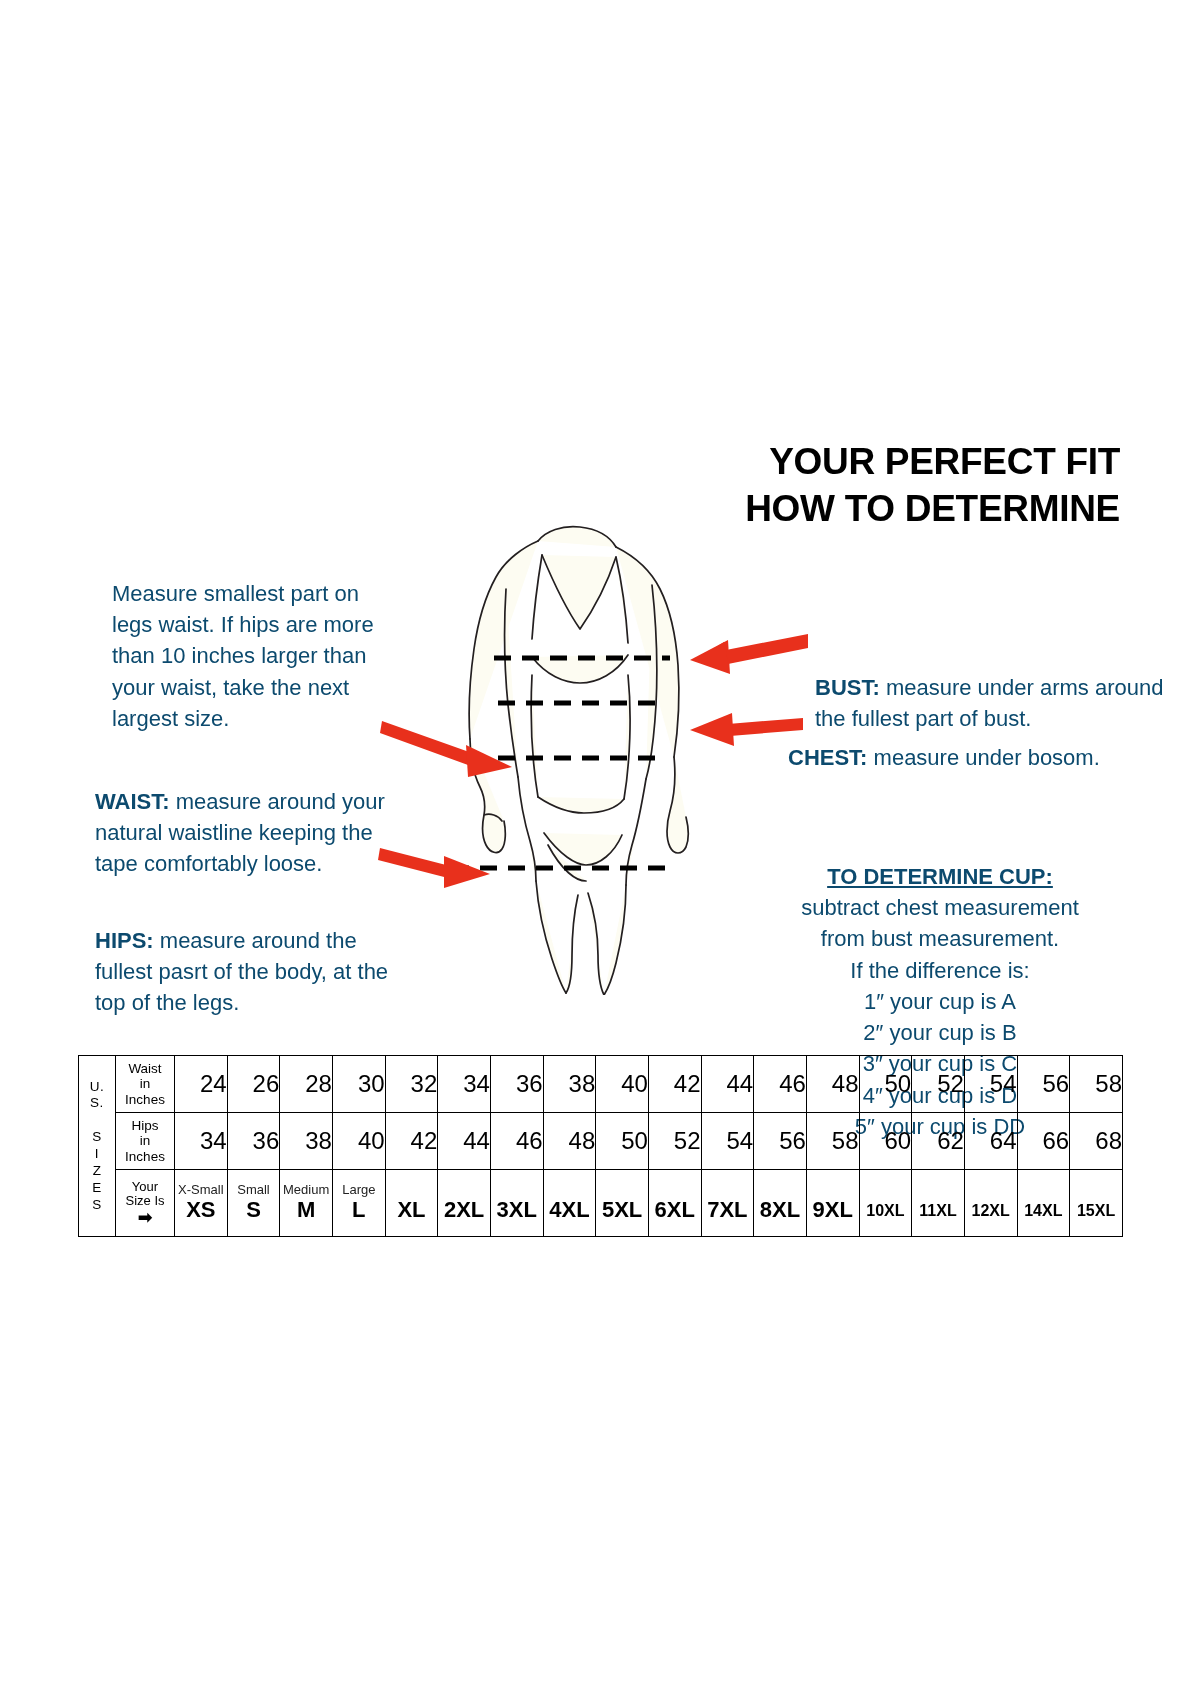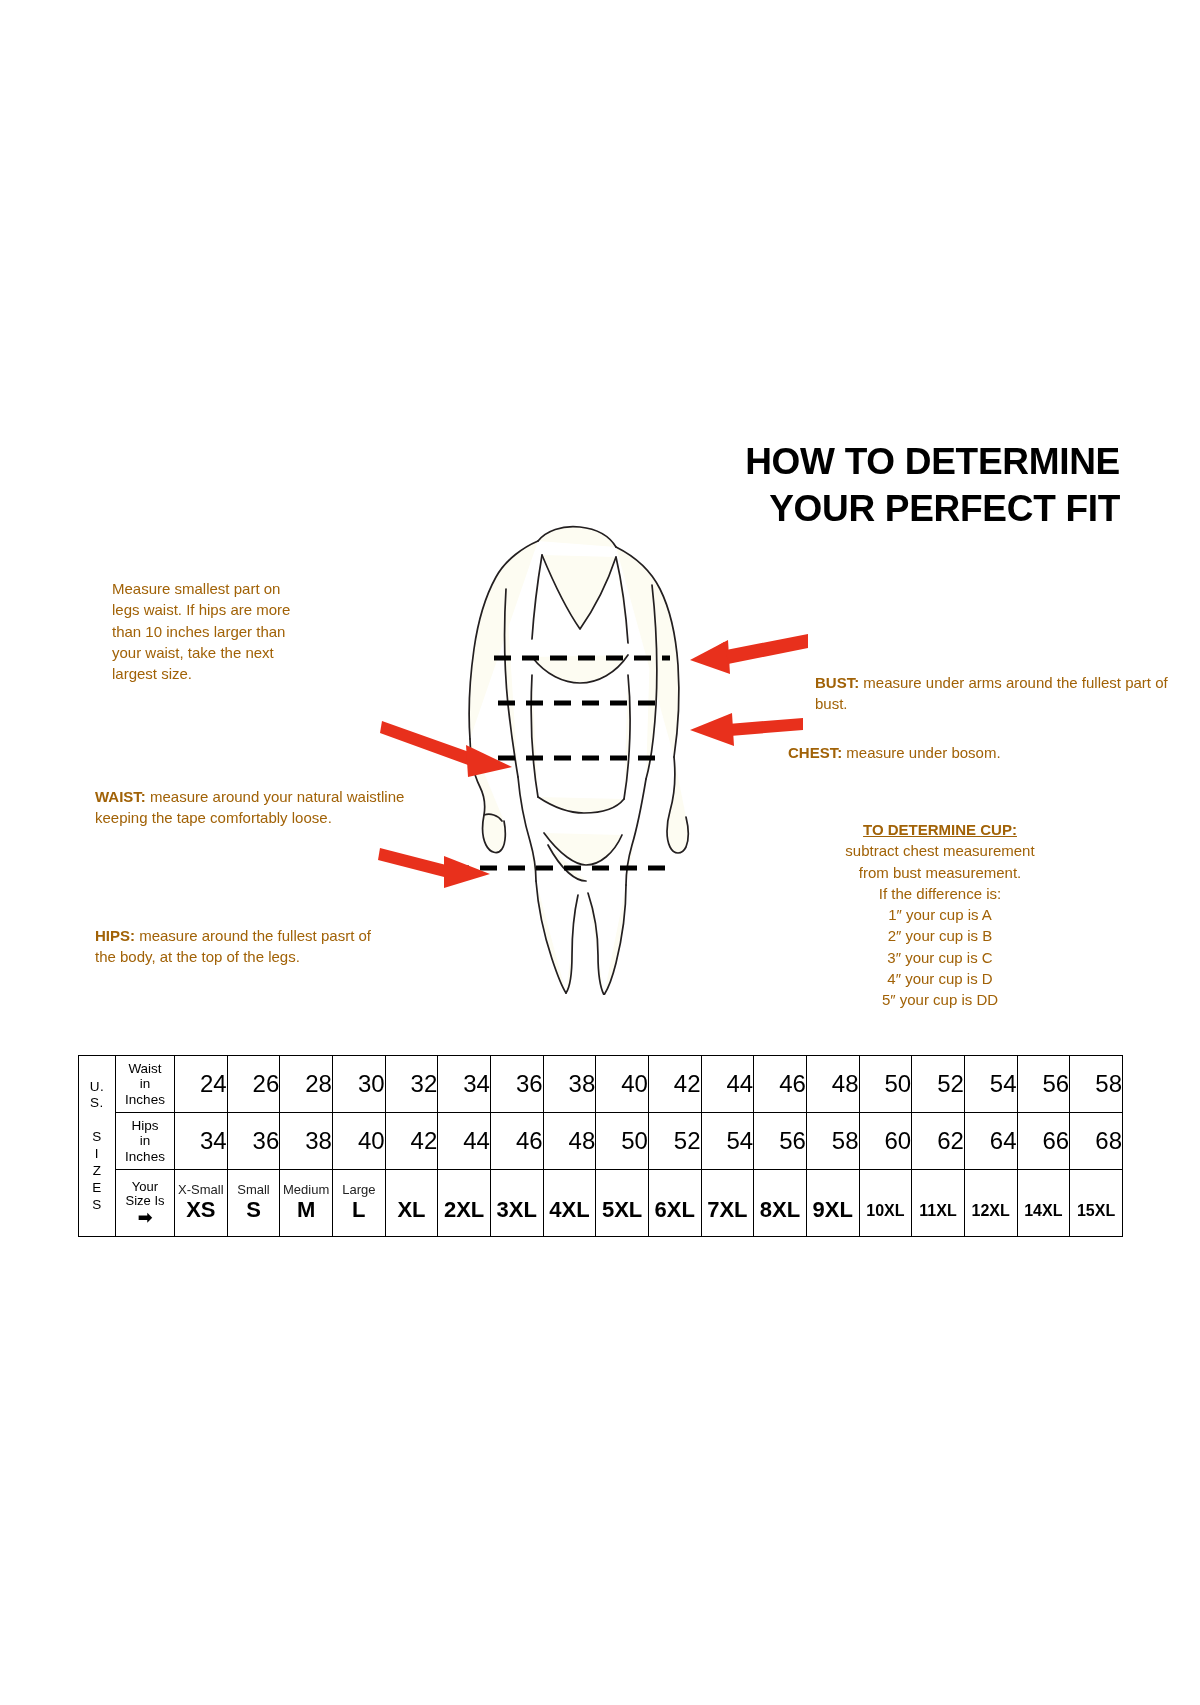--- a/index.html
+++ b/index.html
@@ -36,43 +36,43 @@
     position: absolute;
     left: 420px;
     top: 525px;
     width: 340px;
     height: 470px;
   }
 
   
   .para {
     position: absolute;
-    font-size: 15px;
+    font-size: 22px;
     line-height: 1.42;
-    color: #a16207;
+    color: #0c4a6e;
   }
   .para b, .para .lbl {
     font-weight: bold;
   }
   .para .ul {
     font-weight: bold;
     text-decoration: underline;
   }
 
   #waist-note  { left: 112px; top: 578px;  width: 330px; }
   #waist-note .ln { display:block; }
 
   #waist-text  { left: 95px;  top: 786px;  width: 315px; }
   #hips-text   { left: 95px;  top: 925px;  width: 300px; }
 
   #bust-text   { left: 788px; top: 672px;  width: 360px; margin-left: 27px; }
   #chest-text  { left: 788px; top: 742px;  width: 360px; }
 
   #cup-block {
-    left: 740px; top: 819px; width: 400px;
+    left: 740px; top: 861px; width: 400px;
     text-align: center;
   }
   #cup-block .ln { display: block; }
 
   
   .arrow-svg {
     position: absolute;
     pointer-events: none;
   }
 
@@ -146,22 +146,22 @@
     font-size: 17px;
     line-height: 1;
     margin-top: 1px;
     font-weight: bold;
   }
 </style>
 </head>
 <body>
 
 <div id="title">
+  <span class="line">YOUR PERFECT FIT</span>
   <span class="line">HOW TO DETERMINE</span>
-  <span class="line">YOUR PERFECT FIT</span>
 </div>
 
 <svg id="figure" viewBox="0 0 340 470">
   <g fill="#fdfcf2" stroke="#231f20" stroke-width="1.7" stroke-linecap="round" stroke-linejoin="round">
 
     <path d="M118 16 C126 6 142 0 160 2 C178 4 190 12 196 22"></path>
 
     <path d="M118 16 C104 22 86 34 76 52 C66 70 58 96 54 124 C50 152 48 186 50 214"></path>
 
     <path d="M196 22 C212 30 230 44 240 64 C250 84 256 112 258 140 C260 170 258 205 254 232"></path>

